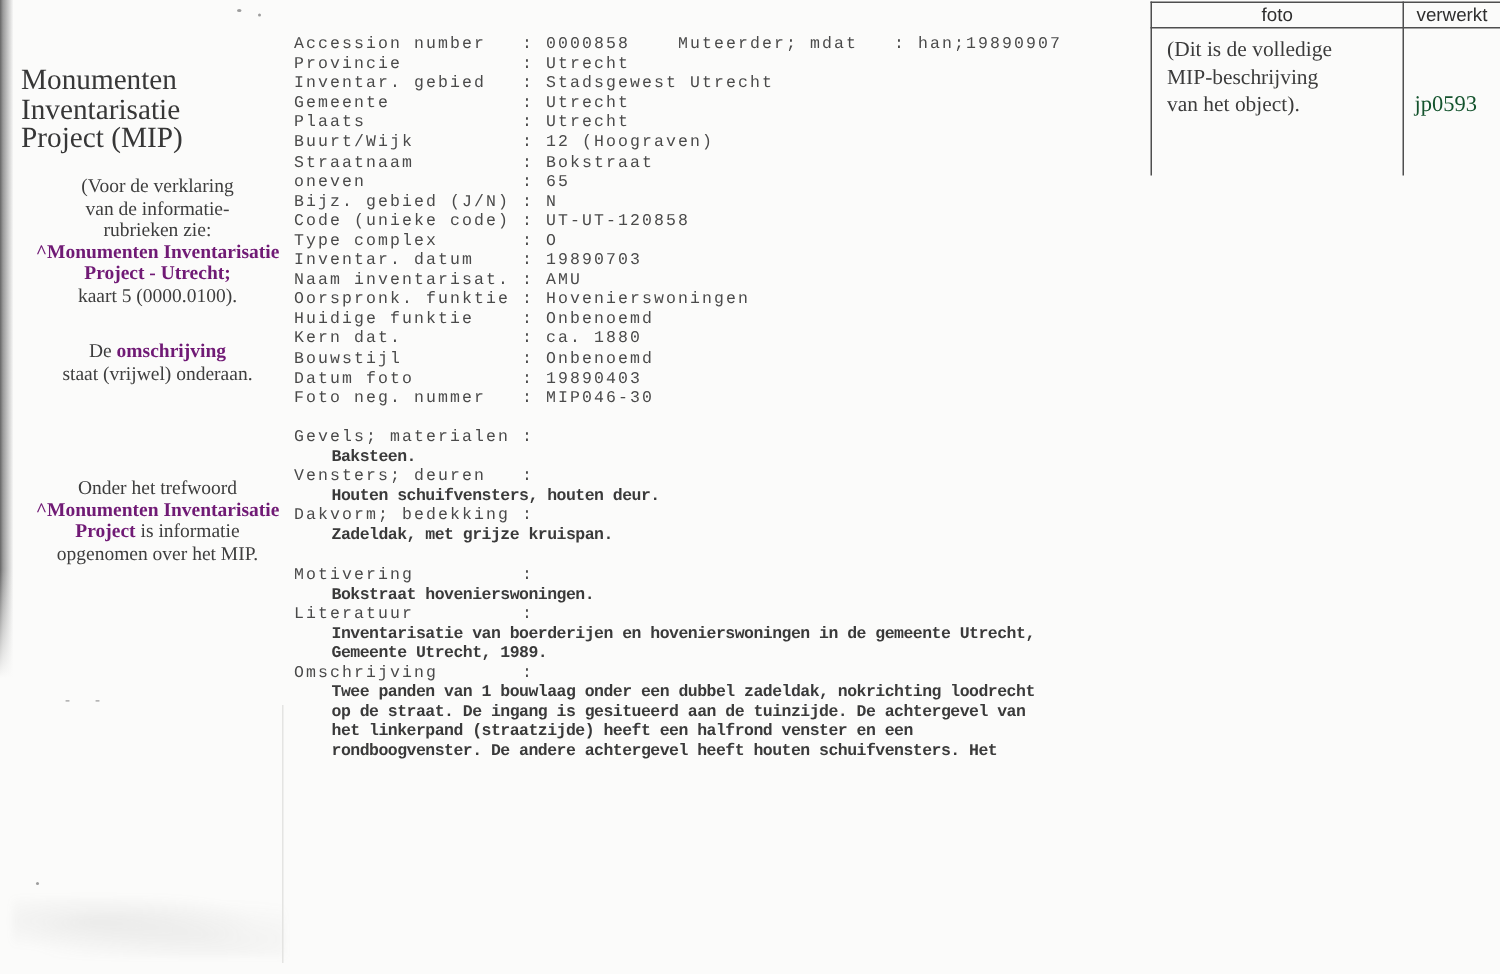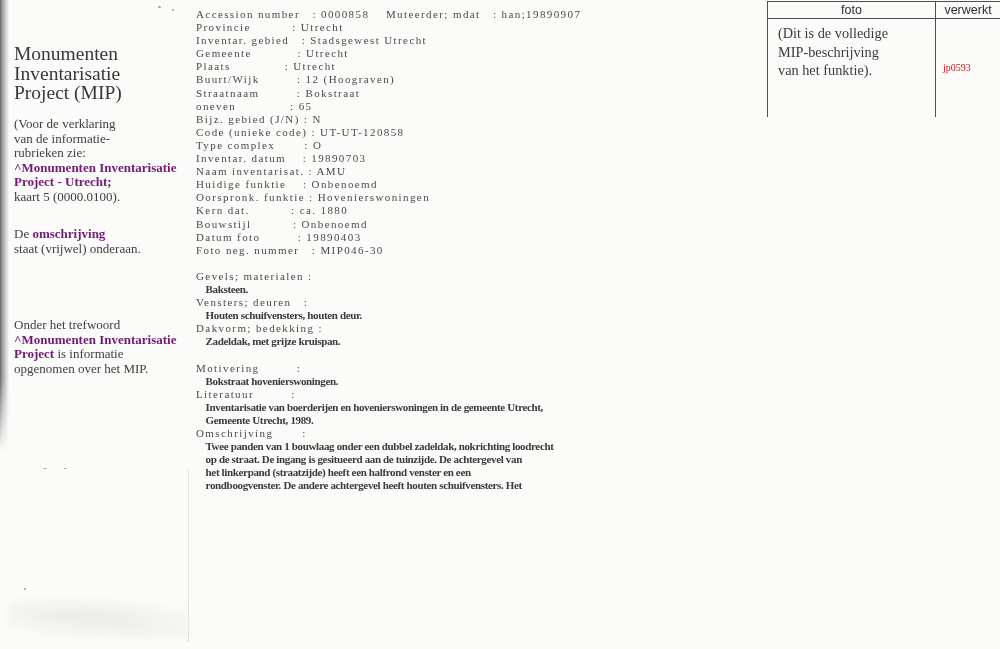--- a/index.html
+++ b/index.html
@@ -27,34 +27,34 @@
   .page-split{
     position:absolute;left:188px;top:470px;width:1px;height:172px;
     background:#e4e4e2;
   }
   
   .sidebar{position:absolute;left:14px;top:0;width:176px;color:#3b3b3b;}
   .sb-title{
     position:absolute;left:0;top:16px;width:176px;
     font-size:19.5px;line-height:19.5px;white-space:pre-line;color:#373737;margin-top:28px;
   }
-  .sb-note{position:absolute;left:0;width:182px;font-size:13px;line-height:14.6px;white-space:pre-line;color:#3e3e3e;}
+  .sb-note{position:absolute;left:0;width:182px;font-size:13px;line-height:14.6px;white-space:pre-line;color:#3e3e3e;text-align:center;}
   .sb-note b{color:#701a75;}
   #note1{top:117px;}
   #note2{top:227px;}
   #note3{top:318px;}
   .artifact-dashes{
     position:absolute;left:28px;top:462px;font-family:"DejaVu Sans Mono",monospace;
     font-size:10px;color:#9a9a9a;letter-spacing:4px;
   }
   .speck{position:absolute;background:#9d9d9d;border-radius:50%;}
   
   .record{
-    position:absolute;left:196px;top:8px;width:570px;
-    font-family:Liberation Serif, serif;font-size:11px;color:#4a4a4a;
+    position:absolute;left:196px;top:24px;width:570px;
+    font-family:Liberation Mono, monospace;font-size:11px;color:#4a4a4a;
   }
   .ln{height:13.1px;white-space:pre;}
   .ln.f{letter-spacing:1.4px;}
   .ln.p{font-weight:bold;letter-spacing:-0.35px;color:#3a3a3a;}
   .ln.b{height:13.1px;}
   
   .srctable{position:absolute;left:767px;top:1px;width:233px;height:116px;}
   .srctable .topline{position:absolute;left:0;top:0;width:233px;height:1px;background:#4f4f4f;}
   .srctable .headline{position:absolute;left:0;top:17px;width:233px;height:1px;background:#4f4f4f;}
   .srctable .vline-left{position:absolute;left:0;top:0;width:1px;height:116px;background:#4f4f4f;}
@@ -63,21 +63,21 @@
     position:absolute;top:1px;height:16px;line-height:16px;text-align:center;
     font-family:"Liberation Sans",sans-serif;font-size:12.5px;color:#2e2e2e;
   }
   .srctable .hdr.c1{left:1px;width:167px;}
   .srctable .hdr.c2{left:169px;width:64px;}
   .srctable .body1{
     position:absolute;left:11px;top:23px;width:150px;
     font-size:14.3px;line-height:18.7px;white-space:pre-line;color:#3b3b3b;
   }
   .srctable .body2{
-    position:absolute;left:176px;top:61px;font-size:10px;color:#b91c1c;
+    position:absolute;left:176px;top:61px;font-size:15px;color:#14532d;
   }
 </style>
 </head>
 <body>
 
 <div class="scan-edge"></div>
 <div class="scan-edge-fade"></div>
 <div class="bottom-smudge"></div>
 <div class="page-split"></div>
 <div class="speck" style="left:158px;top:6px;width:3px;height:2px;"></div>
@@ -110,22 +110,22 @@
     <div class="ln f">Gemeente           : Utrecht</div>
     <div class="ln f">Plaats             : Utrecht</div>
     <div class="ln f">Buurt/Wijk         : 12 (Hoograven)</div>
     <div class="ln f">Straatnaam         : Bokstraat</div>
     <div class="ln f">oneven             : 65</div>
     <div class="ln f">Bijz. gebied (J/N) : N</div>
     <div class="ln f">Code (unieke code) : UT-UT-120858</div>
     <div class="ln f">Type complex       : O</div>
     <div class="ln f">Inventar. datum    : 19890703</div>
     <div class="ln f">Naam inventarisat. : AMU</div>
+    <div class="ln f">Oorspronk. funktie : Hovenierswoningen</div>
     <div class="ln f">Huidige funktie    : Onbenoemd</div>
-    <div class="ln f">Oorspronk. funktie : Hovenierswoningen</div>
     <div class="ln f">Kern dat.          : ca. 1880</div>
     <div class="ln f">Bouwstijl          : Onbenoemd</div>
     <div class="ln f">Datum foto         : 19890403</div>
     <div class="ln f">Foto neg. nummer   : MIP046-30</div>
     <div class="ln b">&nbsp;</div>
     <div class="ln f">Gevels; materialen :</div>
     <div class="ln p">    Baksteen.</div>
     <div class="ln f">Vensters; deuren   :</div>
     <div class="ln p">    Houten schuifvensters, houten deur.</div>
     <div class="ln f">Dakvorm; bedekking :</div>
@@ -145,15 +145,15 @@
 
 <div class="srctable">
   <div class="topline"></div>
   <div class="headline"></div>
   <div class="vline-left"></div>
   <div class="vline-mid"></div>
   <div class="hdr c1">foto</div>
   <div class="hdr c2">verwerkt</div>
   <div class="body1">(Dit is de volledige
 MIP-beschrijving
-van het funktie).</div>
+van het object).</div>
   <div class="body2">jp0593</div>
 </div>
 
 </body></html>

